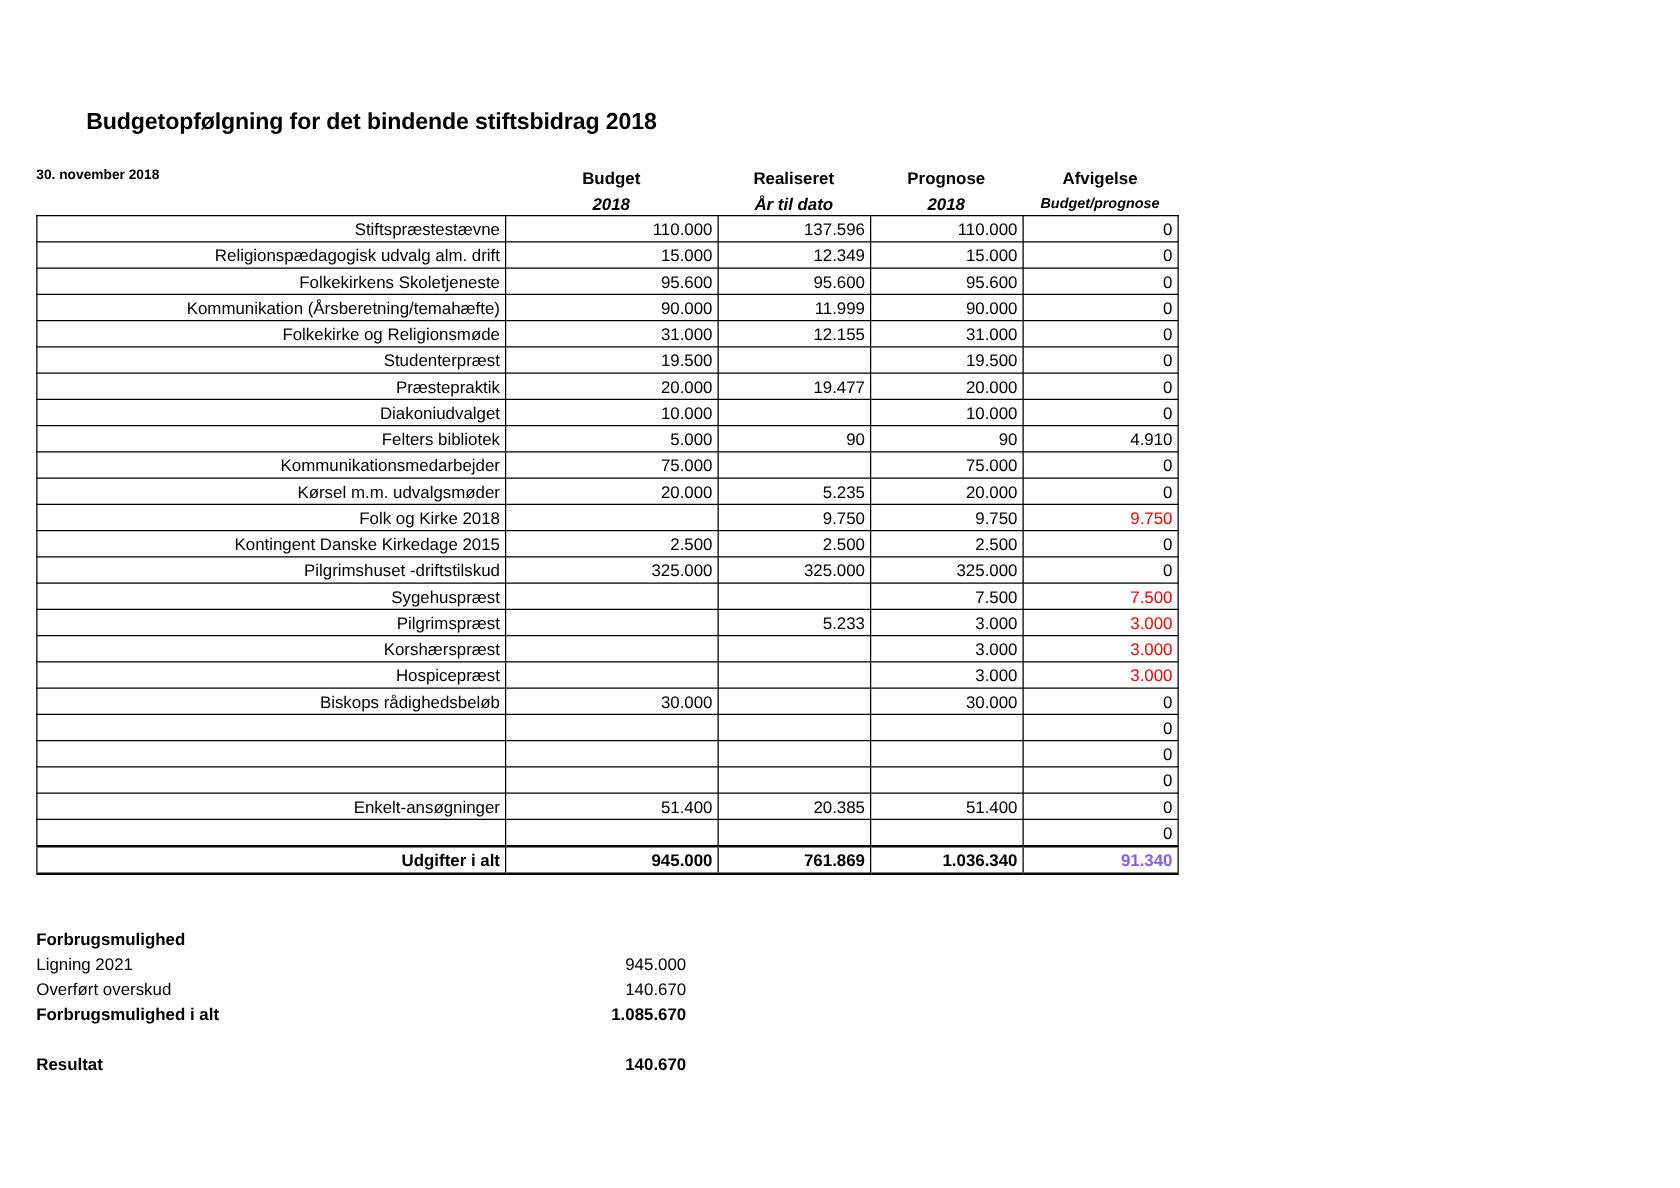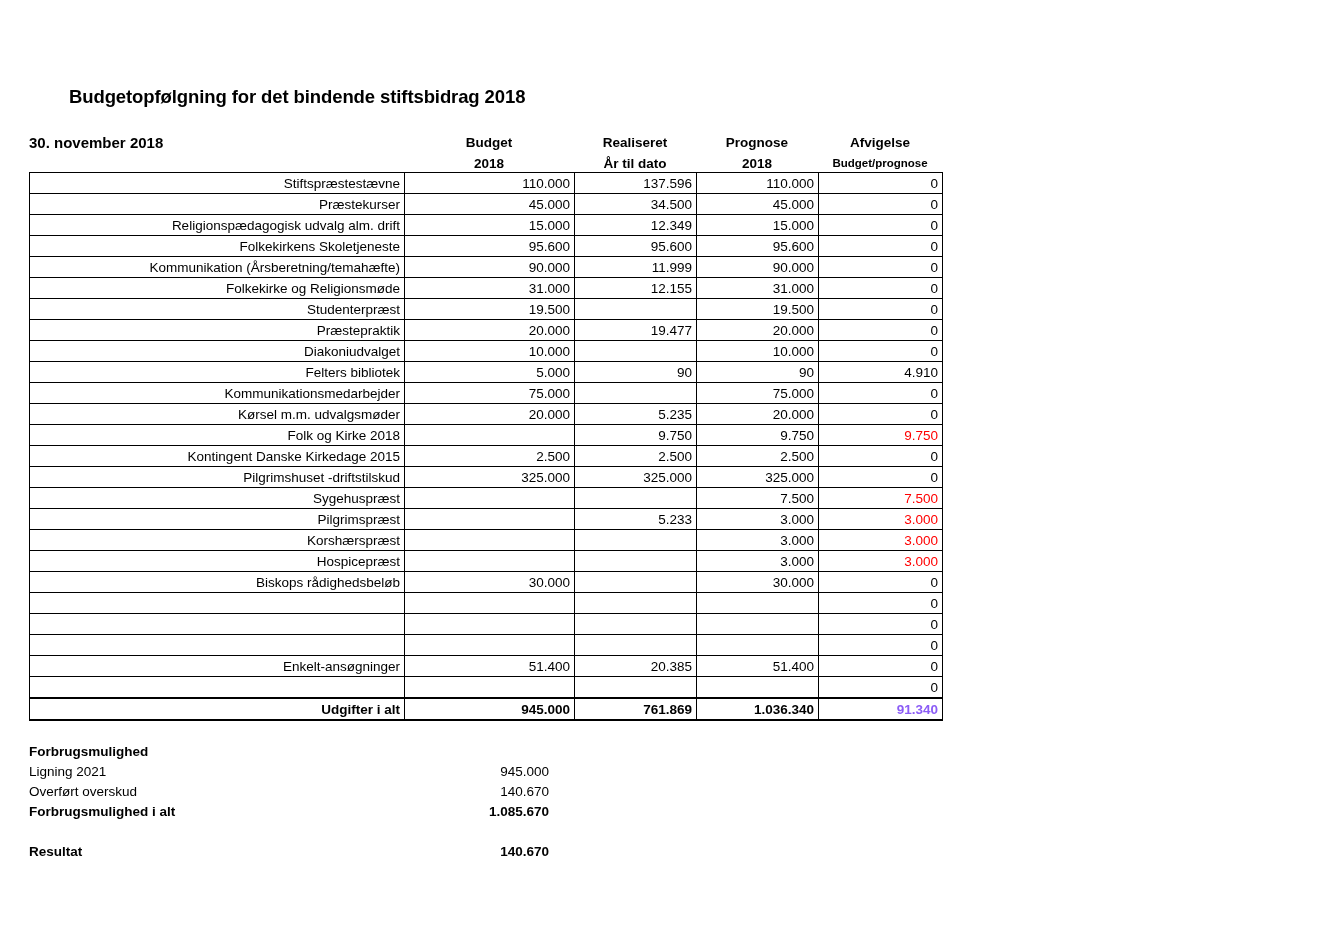--- a/index.html
+++ b/index.html
@@ -40,34 +40,34 @@
     position: absolute;
     left: 29px;
     top: 132px;
     width: 884px;
     height: 40px;
   }
   .head-date {
     position: absolute;
     left: 0;
     top: 2px;
-    font-size: 15px;
+    font-size: 11px;
     font-weight: bold;
     white-space: nowrap;
   }
   .head-col {
     position: absolute;
     top: 0;
     text-align: center;
     font-size: 13.5px;
     font-weight: bold;
     line-height: 21px;
   }
   .head-col .l1 { display: block; }
-  .head-col .l2 { display: block; }
+  .head-col .l2 { display: block; font-style: italic; }
   .head-col.small-sub .l2 { font-size: 11.5px; }
 
   .head-budget    { left: 375px; width: 170px; }
   .head-realiseret{ left: 545px; width: 122px; }
   .head-prognose  { left: 667px; width: 122px; }
   .head-afvigelse { left: 789px; width: 124px; }
 
   
   table.budget {
     position: absolute;
@@ -178,27 +178,20 @@
     </colgroup>
     <tbody id="table-body">
         <tr>
           <td class="label">Stiftspræstestævne</td>
           <td class="num">110.000</td>
           <td class="num">137.596</td>
           <td class="num">110.000</td>
           <td class="num">0</td>
         </tr>
         <tr>
-          <td class="label">Præstekurser</td>
-          <td class="num">45.000</td>
-          <td class="num">34.500</td>
-          <td class="num">45.000</td>
-          <td class="num">0</td>
-        </tr>
-        <tr>
           <td class="label">Religionspædagogisk udvalg alm. drift</td>
           <td class="num">15.000</td>
           <td class="num">12.349</td>
           <td class="num">15.000</td>
           <td class="num">0</td>
         </tr>
         <tr>
           <td class="label">Folkekirkens Skoletjeneste</td>
           <td class="num">95.600</td>
           <td class="num">95.600</td>

